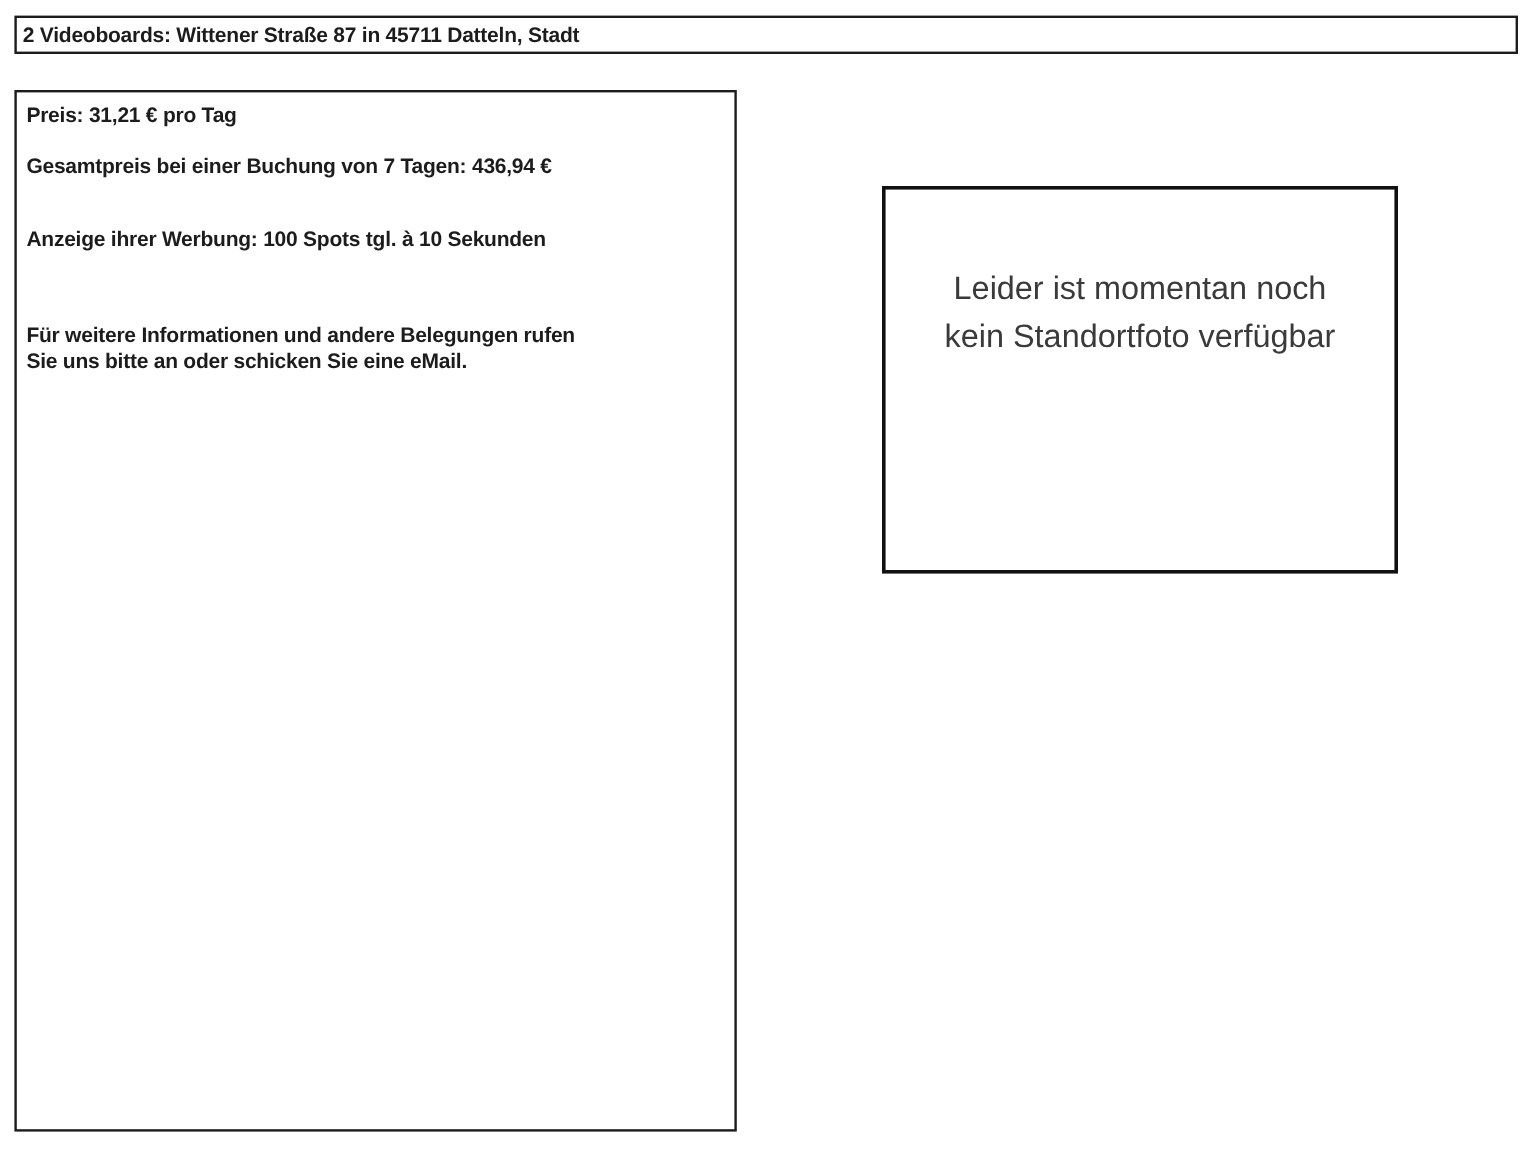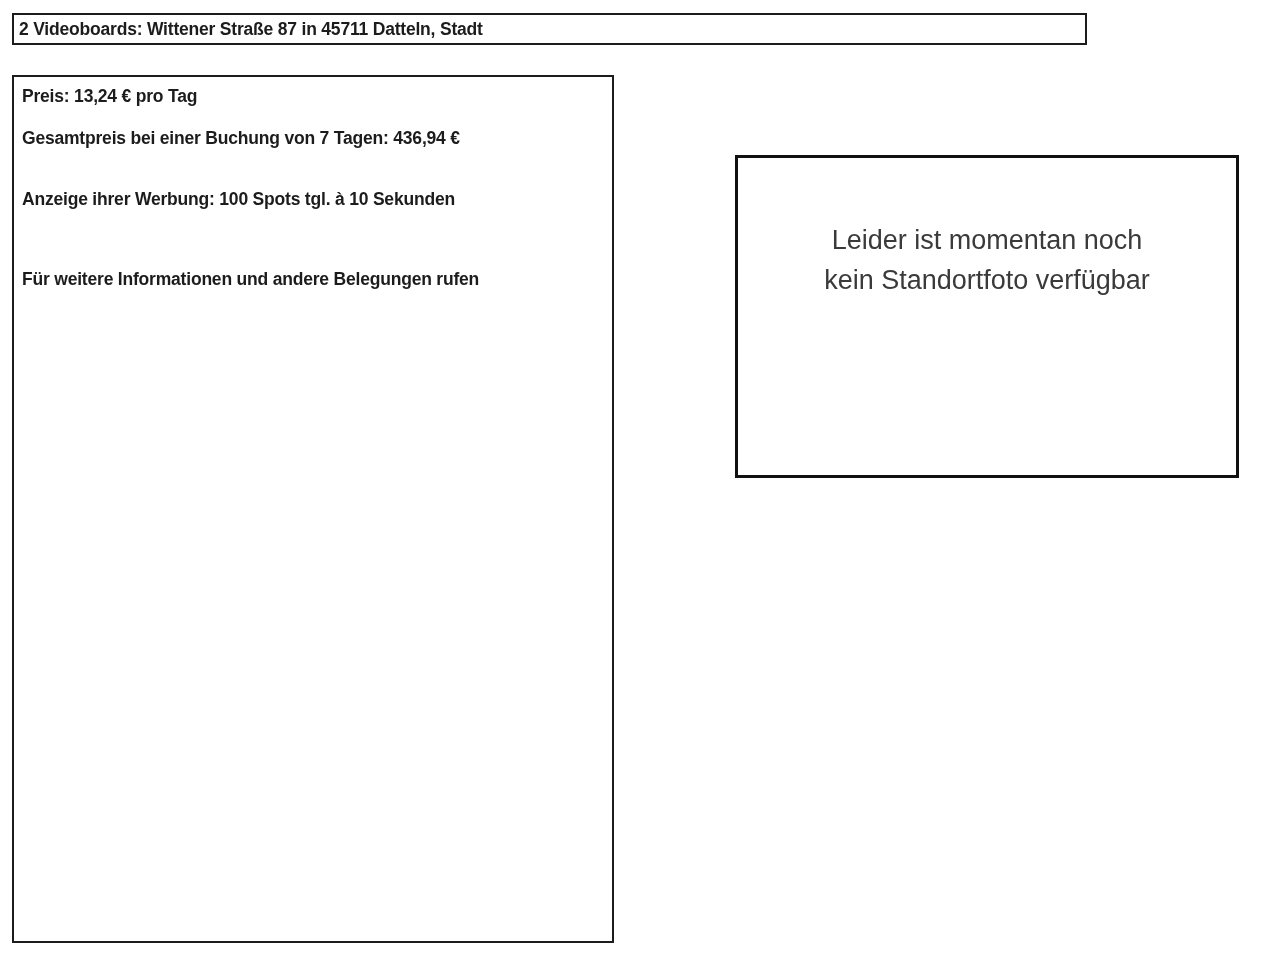--- a/index.html
+++ b/index.html
@@ -14,21 +14,21 @@
     font-family: "Liberation Sans", sans-serif;
     color: #1c1c1c;
     overflow: hidden;
   }
 
   
   .title-bar {
     position: absolute;
     left: 12px;
     top: 13px;
-    width: 1075px;
+    width: 1253px;
     height: 32px;
     box-sizing: border-box;
     border: 2px solid #1c1c1c;
     background: #ffffff;
     font-weight: bold;
     font-size: 17.5px;
     line-height: 28px;
     padding-left: 5px;
     letter-spacing: -0.2px;
     white-space: nowrap;
@@ -56,21 +56,21 @@
   .line-total   { margin-top: 20px; }
   .line-spots   { margin-top: 39px; }
   .line-contact1{ margin-top: 58px; }
   .line-contact2{ margin-top: 0; }
 
   
   .photo-box {
     position: absolute;
     left: 735px;
     top: 155px;
-    width: 504px;
+    width: 430px;
     height: 323px;
     box-sizing: border-box;
     border: 3px solid #111111;
     background: #ffffff;
     text-align: center;
   }
   .photo-text {
     margin: 62px auto 0 auto;
     width: 330px;
     font-weight: normal;
@@ -80,21 +80,22 @@
   }
 </style>
 </head>
 <body>
 
 <div class="title-bar">
   <span>2 Videoboards: Wittener Straße 87 in 45711 Datteln, Stadt</span>
 </div>
 
 <div class="info-panel">
-  <div class="line line-price">Preis: 13,24 € pro Tag</div>
+  <div class="line line-price">Preis: 31,21 € pro Tag</div>
   <div class="line line-total">Gesamtpreis bei einer Buchung von 7 Tagen: 436,94 €</div>
   <div class="line line-spots">Anzeige ihrer Werbung: 100 Spots tgl. à 10 Sekunden</div>
   <div class="line line-contact1">Für weitere Informationen und andere Belegungen rufen</div>
+  <div class="line line-contact2">Sie uns bitte an oder schicken Sie eine eMail.</div>
 </div>
 
 <div class="photo-box">
   <div class="photo-text">Leider ist momentan noch kein Standortfoto verfügbar</div>
 </div>
 
 </body></html>

